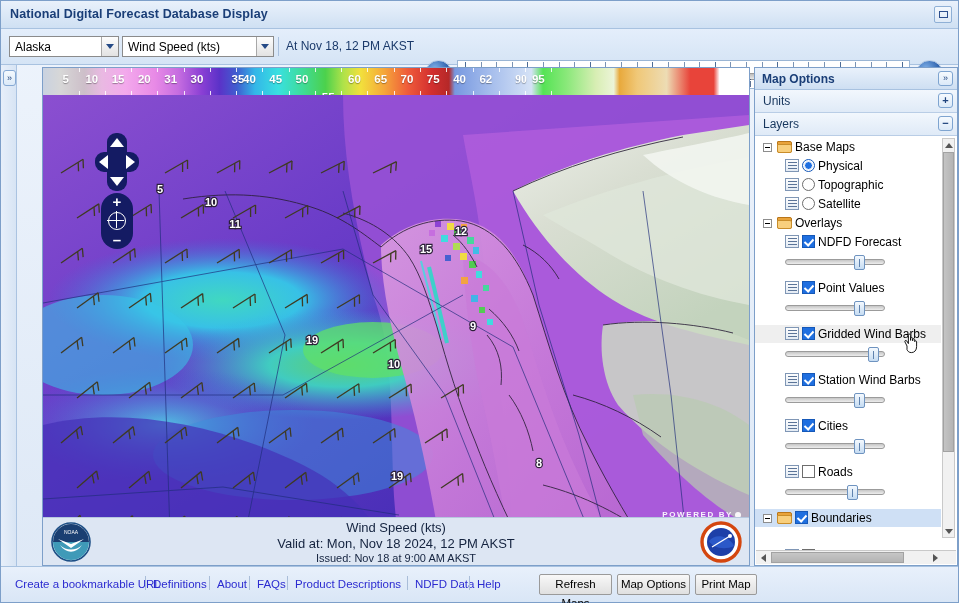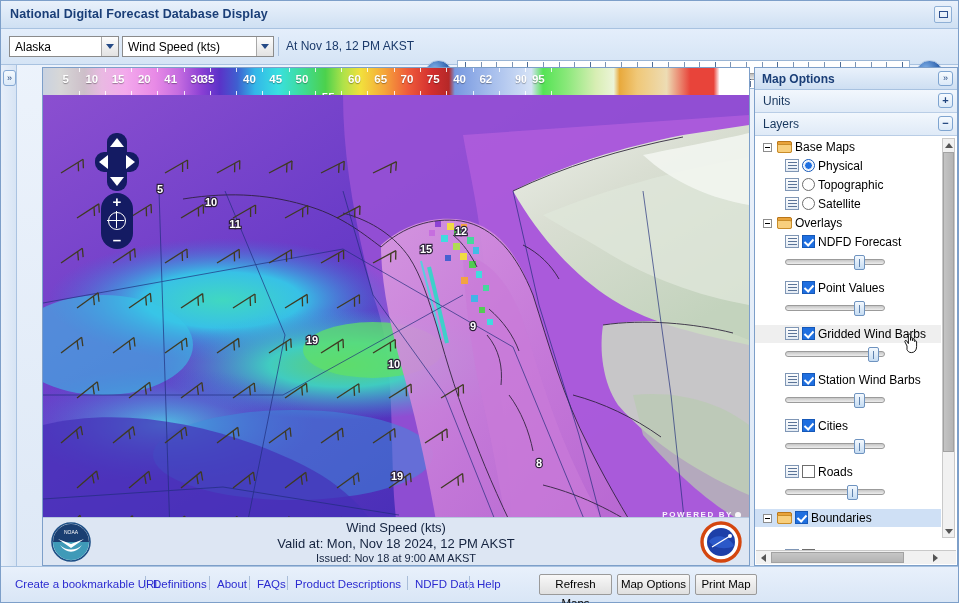--- a/index.html
+++ b/index.html
@@ -438,27 +438,27 @@
           <div class="tick b" style="left: 35.592px;"></div>
           <div class="lbl" style="left: 36.8552px; width: 24px;">10</div>
           <div class="tick" style="left: 61.8552px;"></div>
           <div class="tick b" style="left: 61.8552px;"></div>
           <div class="lbl" style="left: 63.1184px; width: 24px;">15</div>
           <div class="tick" style="left: 88.1184px;"></div>
           <div class="tick b" style="left: 88.1184px;"></div>
           <div class="lbl" style="left: 89.3816px; width: 24px;">20</div>
           <div class="tick" style="left: 114.382px;"></div>
           <div class="tick b" style="left: 114.382px;"></div>
-          <div class="lbl" style="left: 115.645px; width: 24px;">41</div>
+          <div class="lbl" style="left: 115.645px; width: 24px;">31</div>
           <div class="tick" style="left: 140.645px;"></div>
           <div class="tick b" style="left: 140.645px;"></div>
           <div class="lbl" style="left: 141.908px; width: 24px;">30</div>
           <div class="tick" style="left: 166.908px;"></div>
           <div class="tick b" style="left: 166.908px;"></div>
-          <div class="lbl" style="left: 153px; width: 24px;">35</div>
+          <div class="lbl" style="left: 183px; width: 24px;">35</div>
           <div class="tick" style="left: 193.171px;"></div>
           <div class="tick b" style="left: 193.171px;"></div>
           <div class="lbl" style="left: 194.434px; width: 24px;">40</div>
           <div class="tick" style="left: 219.434px;"></div>
           <div class="tick b" style="left: 219.434px;"></div>
           <div class="lbl" style="left: 220.698px; width: 24px;">45</div>
           <div class="tick" style="left: 245.698px;"></div>
           <div class="tick b" style="left: 245.698px;"></div>
           <div class="lbl" style="left: 246.961px; width: 24px;">50</div>
           <div class="tick" style="left: 271.961px;"></div>

